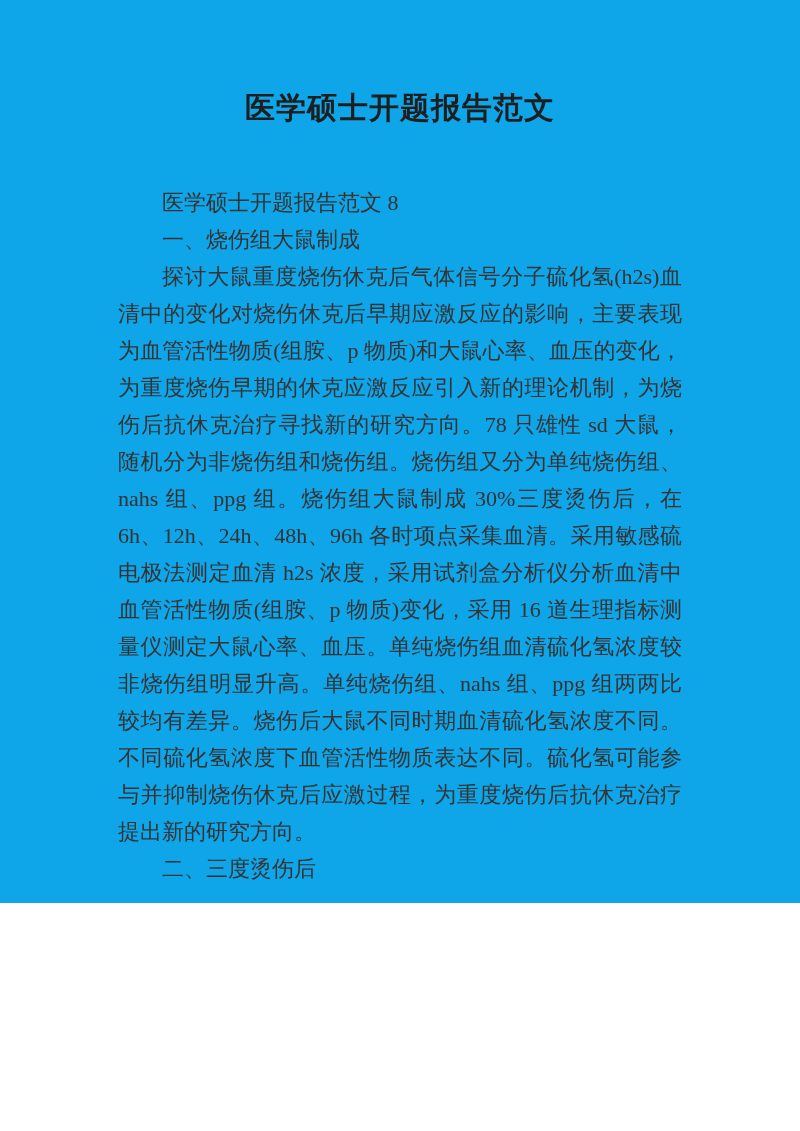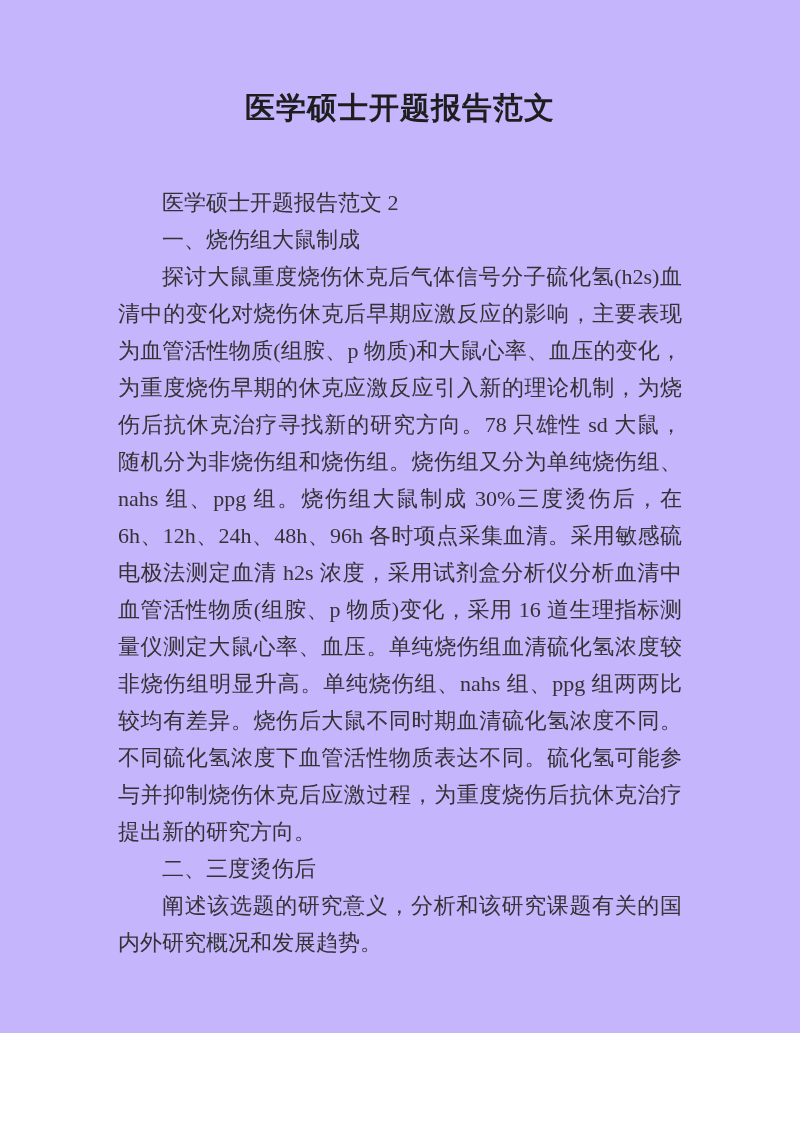--- a/index.html
+++ b/index.html
@@ -9,23 +9,23 @@
   }
   body {
     width: 800px;
     height: 1131px;
     overflow: hidden;
     font-family: "Liberation Serif", "DejaVu Serif", serif;
   }
   .page {
     box-sizing: border-box;
     width: 800px;
-    height: 1033px;
+    height: 903px;
     padding: 88px 118px 0 118px;
-    background: #c4b5fd;
+    background: #0ea5e9;
   }
   .doc-title {
     margin: 0 0 56px 0;
     font-size: 30px;
     line-height: 40px;
     font-weight: 700;
     text-align: center;
     color: #1e1e1e;
     letter-spacing: 1px;
   }
@@ -45,25 +45,24 @@
 </style>
 </head>
 <body>
 
 <div class="page">
 
   <h1 class="doc-title">医学硕士开题报告范文</h1>
 
   <div class="content">
 
-    <p>医学硕士开题报告范文 2</p>
+    <p>医学硕士开题报告范文 8</p>
 
     <p>一、烧伤组大鼠制成</p>
 
     <p>探讨大鼠重度烧伤休克后气体信号分子硫化氢(h2s)血清中的变化对烧伤休克后早期应激反应的影响，主要表现为血管活性物质(组胺、p 物质)和大鼠心率、血压的变化，为重度烧伤早期的休克应激反应引入新的理论机制，为烧伤后抗休克治疗寻找新的研究方向。78 只雄性 sd 大鼠，随机分为非烧伤组和烧伤组。烧伤组又分为单纯烧伤组、nahs 组、ppg 组。烧伤组大鼠制成 30%三度烫伤后，在 6h、12h、24h、48h、96h 各时项点采集血清。采用敏感硫电极法测定血清 h2s 浓度，采用试剂盒分析仪分析血清中血管活性物质(组胺、p 物质)变化，采用 16 道生理指标测量仪测定大鼠心率、血压。单纯烧伤组血清硫化氢浓度较非烧伤组明显升高。单纯烧伤组、nahs 组、ppg 组两两比较均有差异。烧伤后大鼠不同时期血清硫化氢浓度不同。不同硫化氢浓度下血管活性物质表达不同。硫化氢可能参与并抑制烧伤休克后应激过程，为重度烧伤后抗休克治疗提出新的研究方向。</p>
 
     <p>二、三度烫伤后</p>
 
-    <p>阐述该选题的研究意义，分析和该研究课题有关的国内外研究概况和发展趋势。</p>
 
 
   </div>
 </div>
 
 </body></html>

